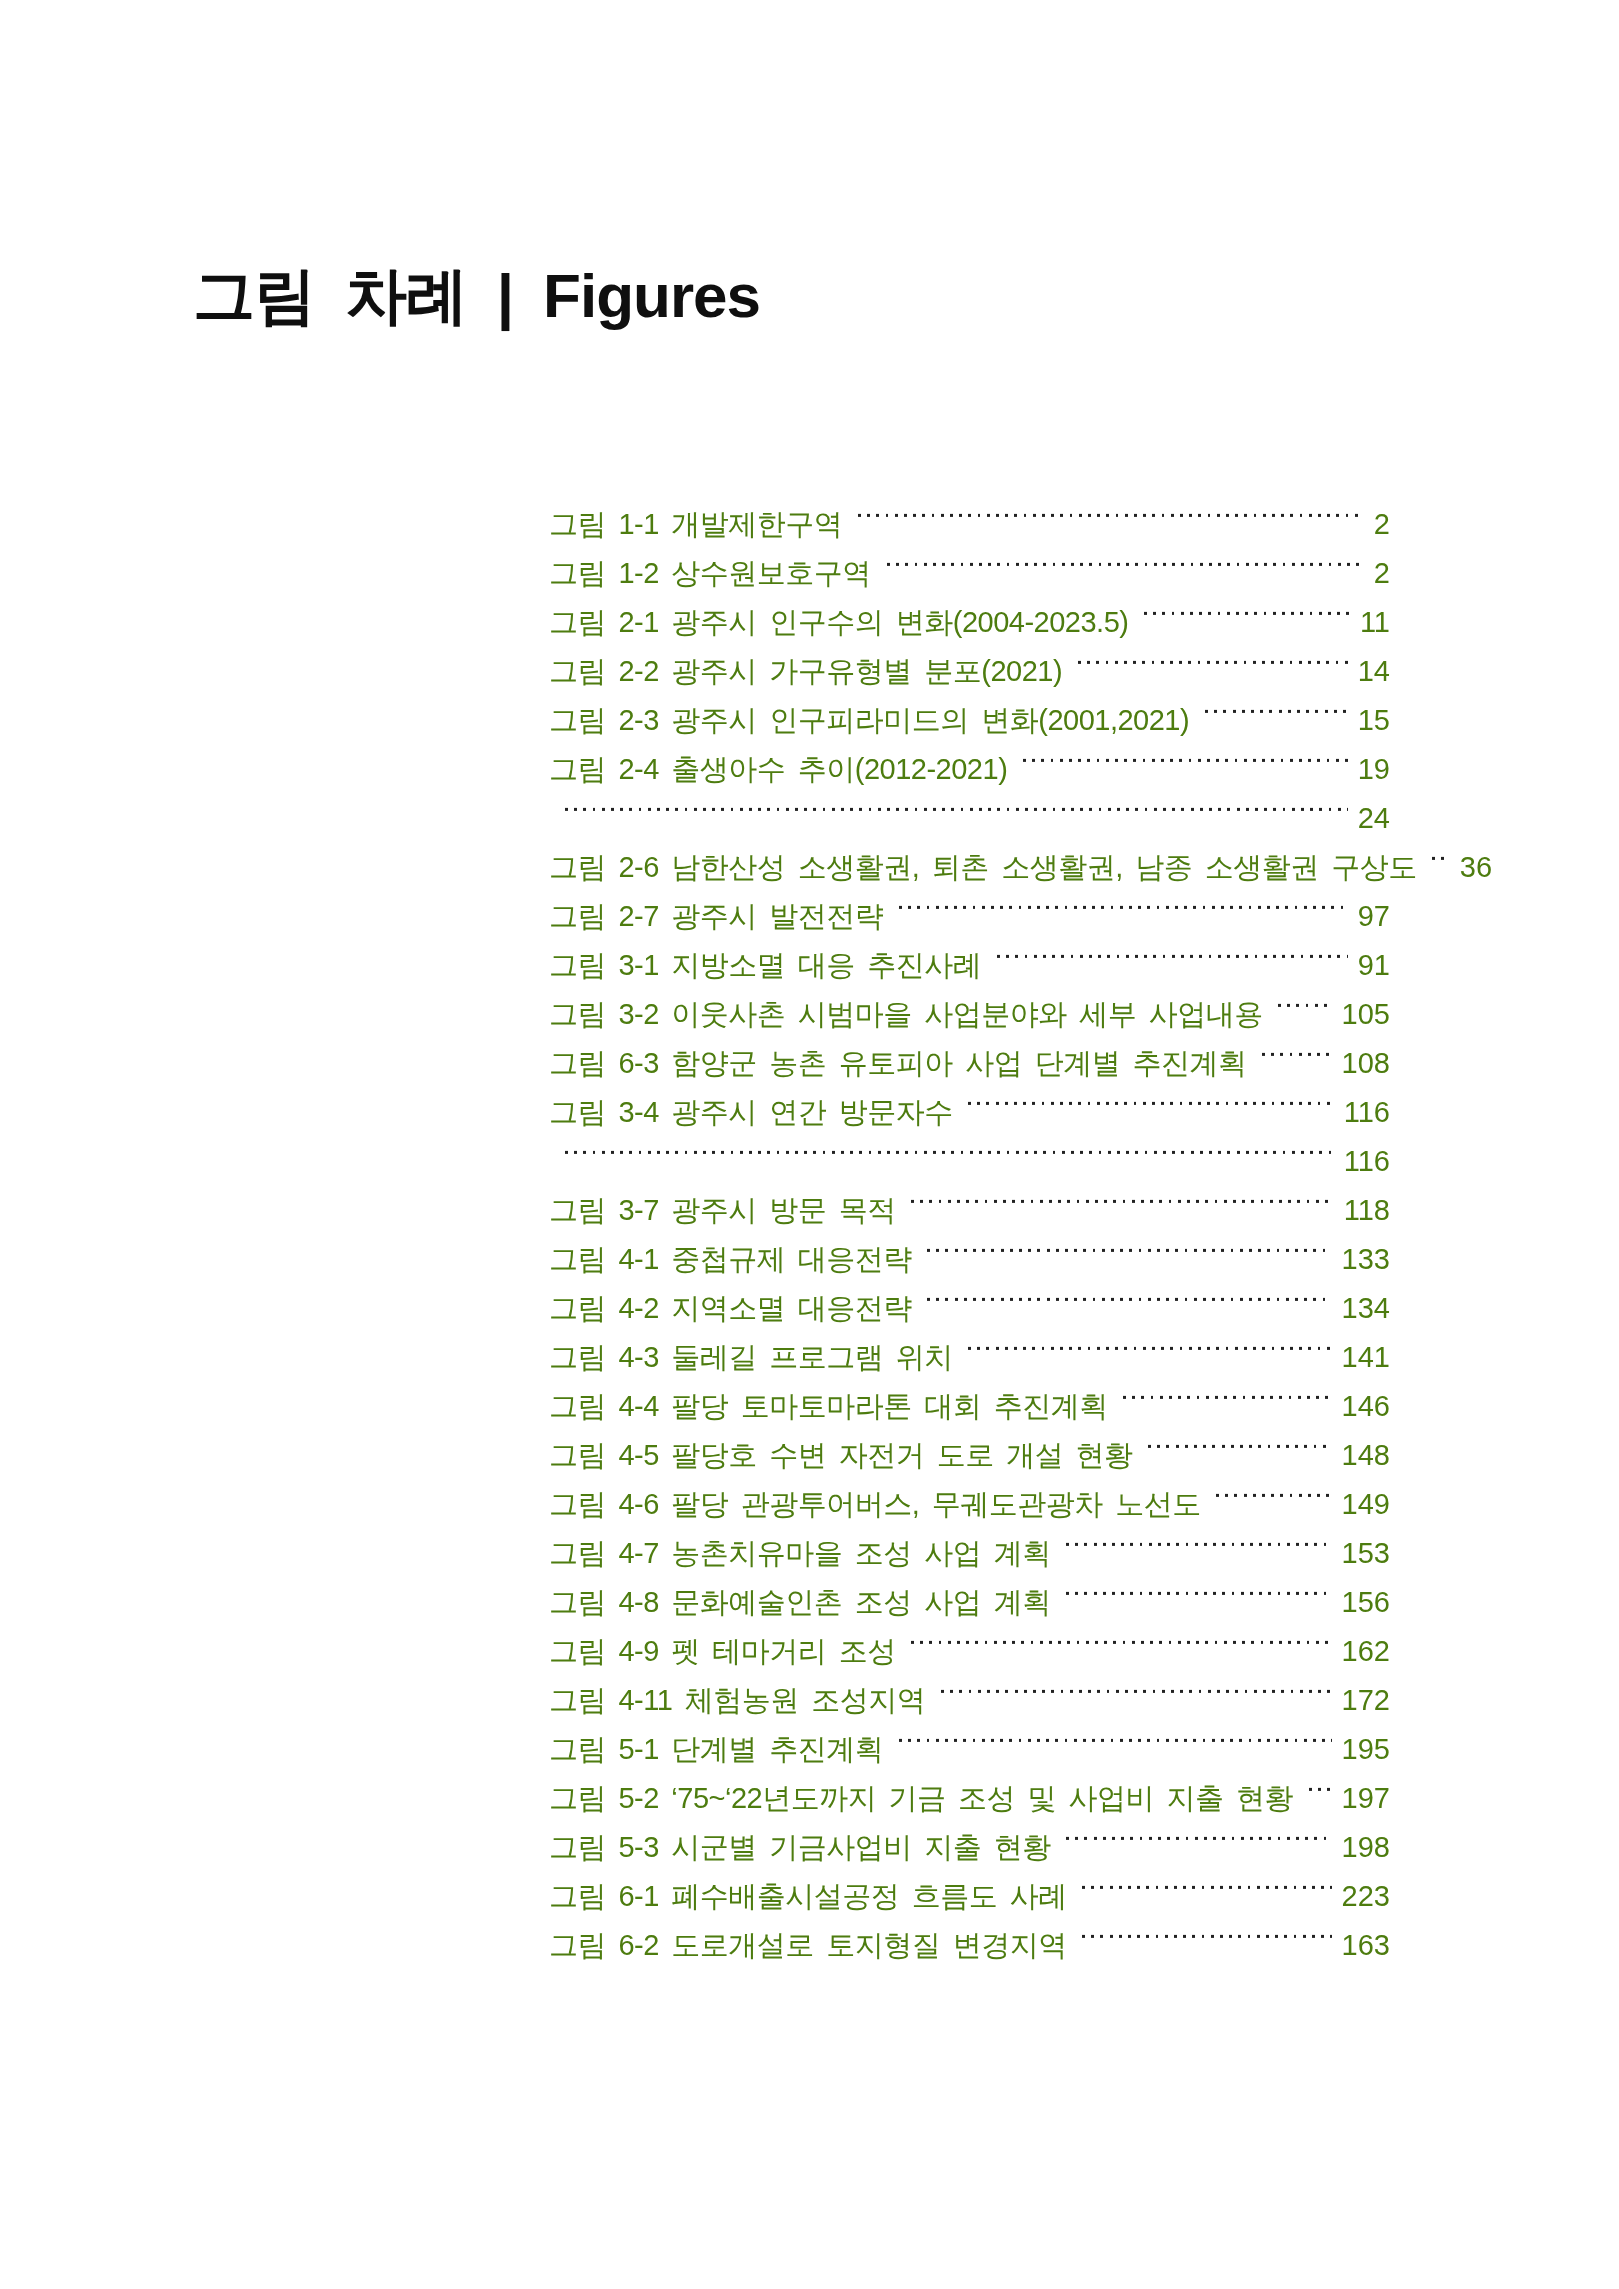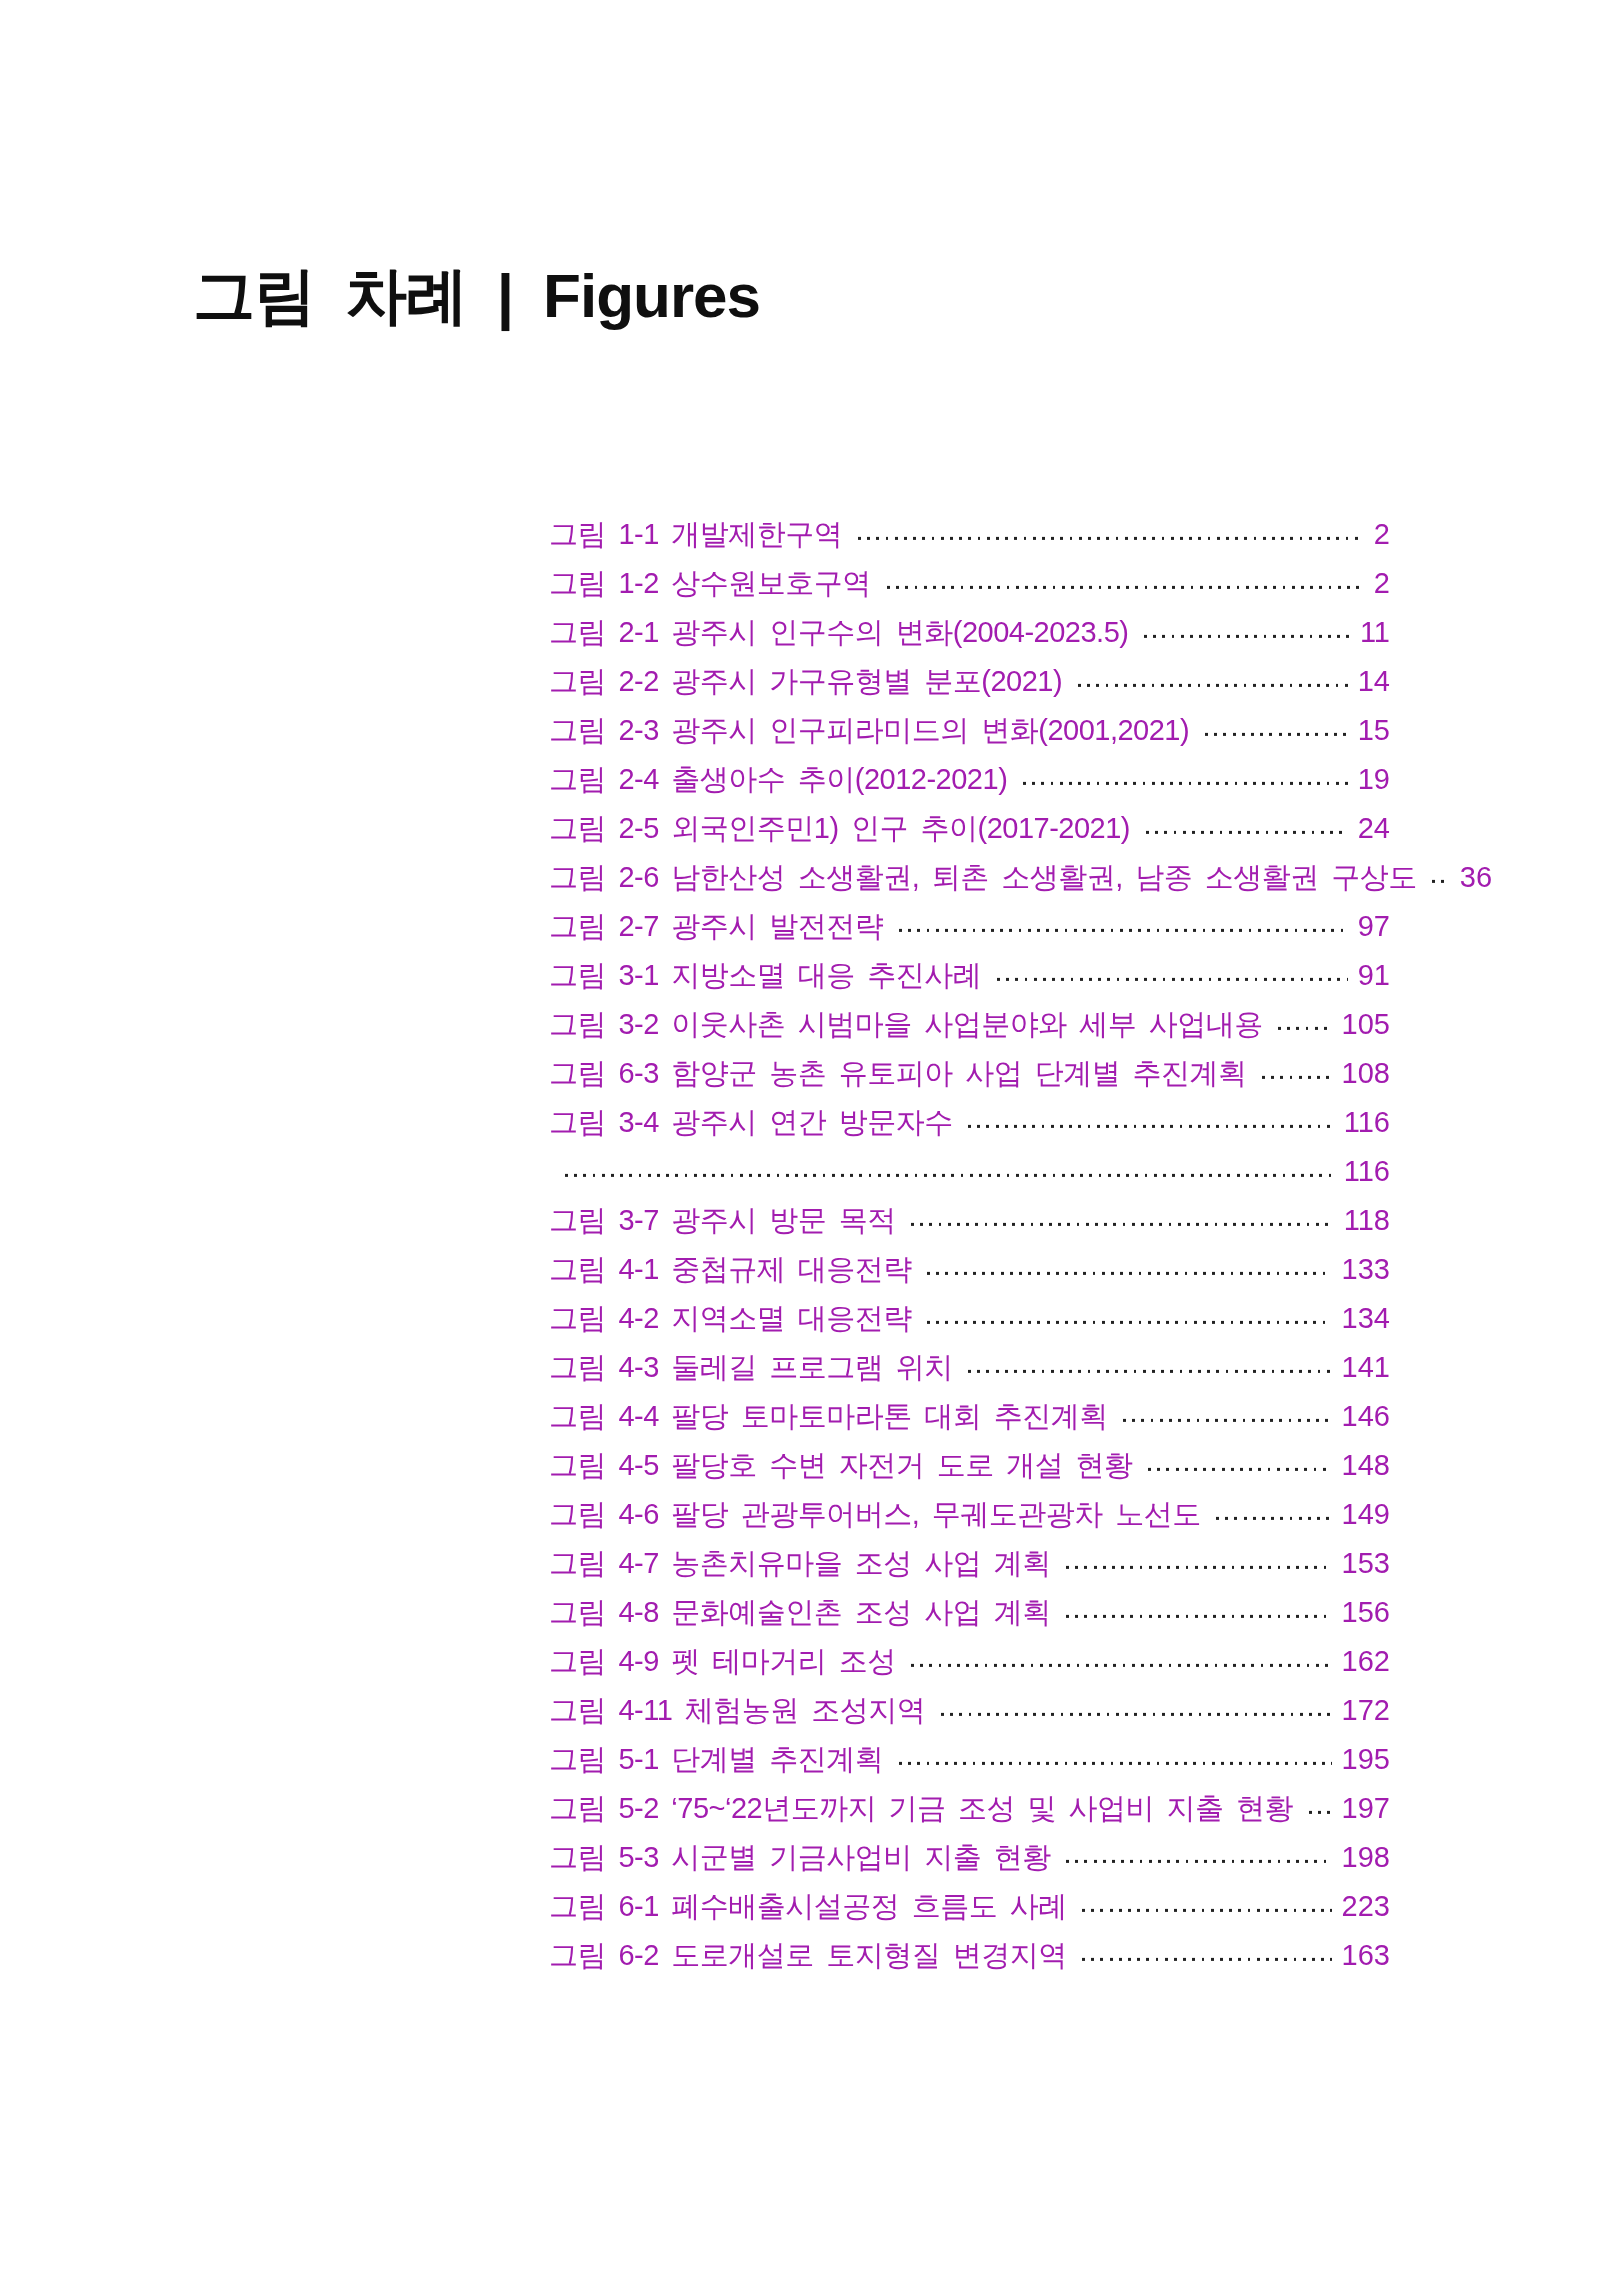--- a/index.html
+++ b/index.html
@@ -29,27 +29,27 @@
     line-height: 1;
   }
   .toc {
     position: absolute;
     left: 549px;
     top: 510px;
     width: 841px;
   }
   .row {
     display: flex;
-    align-items: center;
+    align-items: flex-start;
     height: 49px;
     font-size: 29px;
     line-height: 1;
     letter-spacing: -0.5px;
     word-spacing: 4.9px;
-    color: #a21caf;
+    color: #4d7c0f;
   }
   .label {
     white-space: nowrap;
     flex: 0 0 auto;
   }
   .leader {
     flex: 1 1 auto;
     min-width: 17.6px;
     height: 2.9px;
     margin: 0 9.8px 0 15.7px;
@@ -104,21 +104,20 @@
     <span class="pagenum">15</span>
   </div>
 
   <div class="row">
     <span class="label">그림 2-4 출생아수 추이(2012-2021)</span>
     <span class="leader"></span>
     <span class="pagenum">19</span>
   </div>
 
   <div class="row">
-    <span class="label">그림 2-5 외국인주민1) 인구 추이(2017-2021)</span>
     <span class="leader"></span>
     <span class="pagenum">24</span>
   </div>
 
   <div class="row">
     <span class="label">그림 2-6 남한산성 소생활권, 퇴촌 소생활권, 남종 소생활권 구상도</span>
     <span class="leader"></span>
     <span class="pagenum">36</span>
   </div>
 

